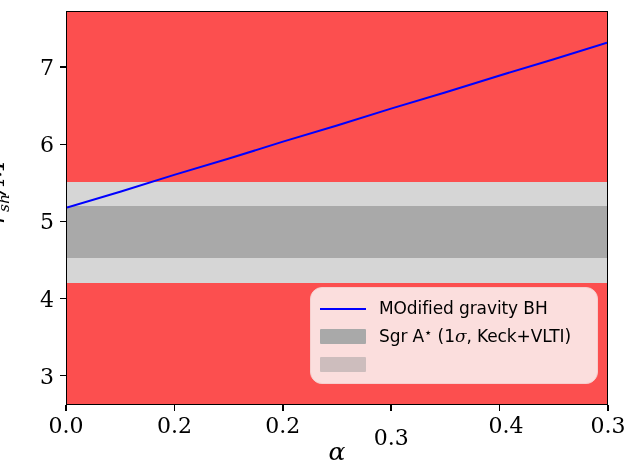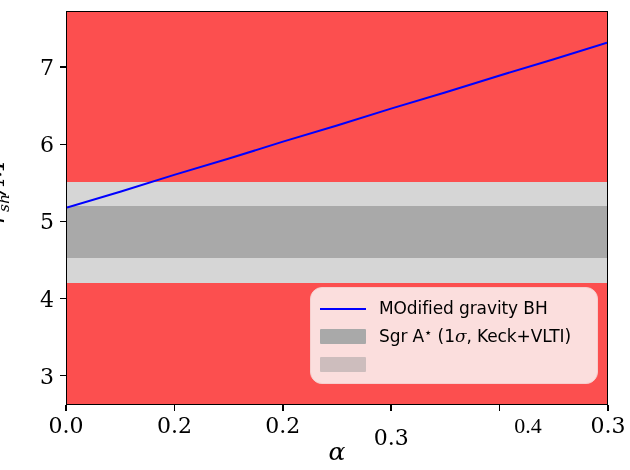--- a/index.html
+++ b/index.html
@@ -172,21 +172,21 @@
   <div id="xticks">
       <div class="tick-mark tick-x" style="left: 65.2px;"></div>
       <div class="xlab-wrap" style="left: 66px;">0.0</div>
       <div class="tick-mark tick-x" style="left: 173.6px;"></div>
       <div class="xlab-wrap" style="left: 174.4px;">0.2</div>
       <div class="tick-mark tick-x" style="left: 282px;"></div>
       <div class="xlab-wrap" style="left: 282.8px;">0.2</div>
       <div class="tick-mark tick-x" style="left: 390.4px;"></div>
       <div class="xlab-wrap" style="left: 391.2px; margin-top: 12px;">0.3</div>
       <div class="tick-mark tick-x" style="left: 498.8px;"></div>
-      <div class="xlab-wrap" style="left: 528px; font-family: Liberation Serif, serif;">0.4</div>
+      <div class="xlab-wrap" style="left: 506px;">0.4</div>
       <div class="tick-mark tick-x" style="left: 607.2px;"></div>
       <div class="xlab-wrap" style="left: 608px;">0.3</div>
     </div>
 
   <div id="y-axis-title">
     <span class="ital">r</span><span class="sub ital">sh</span><span class="ital">/M</span>
   </div>
 
   <div id="x-axis-title">
     <span class="ital">α</span>

